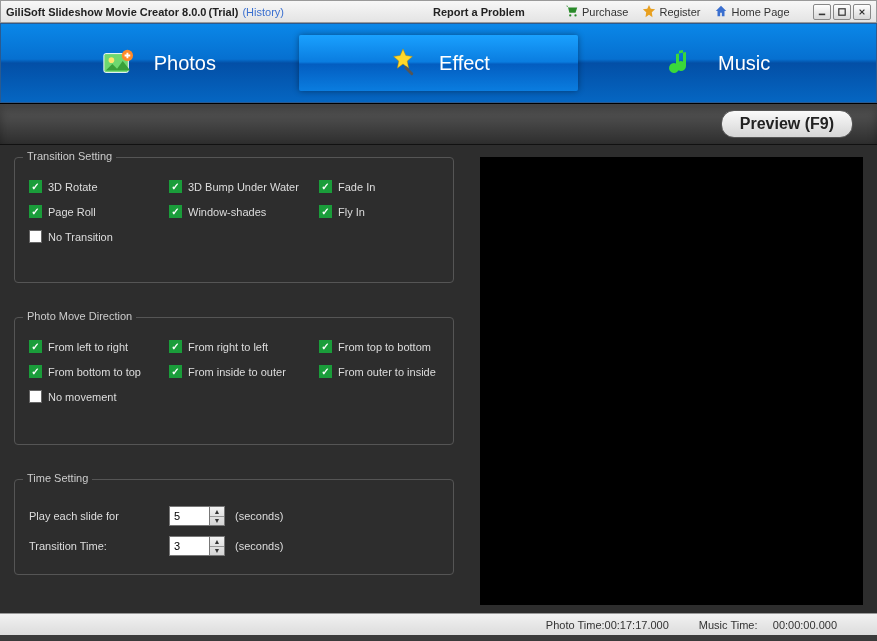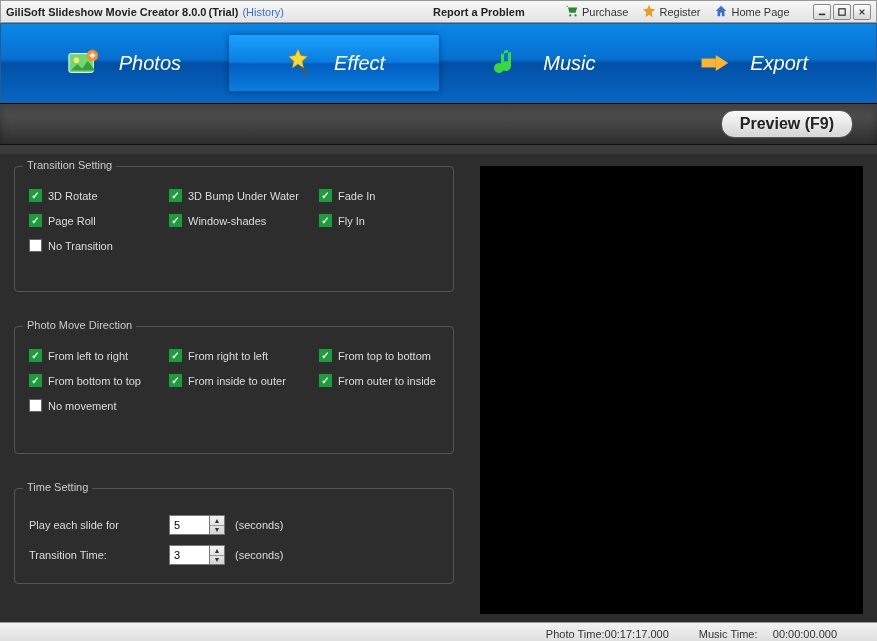--- a/index.html
+++ b/index.html
@@ -12,30 +12,30 @@
 .titlebar .title-history { color:#3a6fcf; margin-left:4px; cursor:pointer; }
 .titlebar .report { position:absolute; left:432px; font-weight:bold; color:#222; cursor:pointer; }
 .tb-links { position:absolute; left:564px; display:flex; gap:14px; align-items:center; }
 .tb-link { display:flex; align-items:center; gap:3px; color:#333; cursor:pointer; font-size:11px; }
 .winbtns { position:absolute; right:5px; display:flex; gap:2px; }
 .winbtn { width:18px; height:16px; background:linear-gradient(#fefefe,#d8d8d8); border:1px solid #888; border-radius:2px; display:flex; align-items:center; justify-content:center; cursor:pointer; color:#333; }
 .winbtn svg { width:8px; height:8px; }
 
 
 .navbar { height:80px; background:linear-gradient(#0a87e8 0%,#0670d0 45%,#034fa6 50%,#0566c2 100%); border:1px solid #2b5a8f; display:flex; align-items:center; padding:0 18px; }
-.tab { flex:1; height:56px; display:flex; align-items:center; justify-content:center; gap:20px; color:#fff; font-size:20px; cursor:pointer; border-radius:2px;font-style:italic; }
+.tab { flex:1; height:56px; display:flex; align-items:center; justify-content:center; gap:20px; color:#fff; font-size:20px; cursor:pointer; border-radius:2px; }
 .tab.active { background:linear-gradient(#1aa1ff 0%,#0a7de0 48%,#035dc0 52%,#0a7de0 100%); box-shadow:0 0 6px rgba(0,0,0,.4); }
 .tab .icon { width:32px; height:32px; display:flex; align-items:center; justify-content:center; }
 
 
 .prevwrap { height:42px; background:linear-gradient(#5a5a5a,#2e2e2e); border-top:1px solid #000; display:flex; align-items:center; justify-content:flex-end; padding-right:24px; border-bottom:1px solid #111; box-shadow:inset 0 6px 10px rgba(0,0,0,.3); }
 .prevbtn { background:linear-gradient(#fafafa,#d5d5d5); border:1px solid #555; border-radius:13px; padding:4px 18px; font-size:16px; font-weight:bold; color:#222; cursor:pointer; }
 
 
-.main { display:flex; height:468px; background:#2d2d2d; padding:12px 14px 8px 14px; gap:26px;margin-top:9px; }
+.main { display:flex; height:468px; background:#2d2d2d; padding:12px 14px 8px 14px; gap:26px; }
 .left { width:440px; display:flex; flex-direction:column; gap:10px; }
 .right { flex:1; background:#000; border:1px solid #000; }
 
 
 .group { border:1px solid #555; border-radius:4px; padding:16px 14px 14px 14px; position:relative; color:#ddd; font-size:11px; }
 .group-title { position:absolute; top:-8px; left:8px; background:#2d2d2d; padding:0 4px; color:#ccc; }
 .checkgrid { display:grid; grid-template-columns:140px 150px 130px; row-gap:12px; column-gap:0; margin-top:6px; }
 .chk { display:flex; align-items:center; gap:6px; white-space:nowrap; }
 .chkbox { width:13px; height:13px; background:#fff; border:1px solid #666; display:flex; align-items:center; justify-content:center; cursor:pointer; }
 .chkbox.checked { background:#1a9d3a; border-color:#1a9d3a; }
@@ -131,29 +131,20 @@
     <span>Effect</span>
   </div>
   <div class="tab">
     <span class="icon">
       <svg width="30" height="34" viewBox="0 0 30 34">
           <path d="M12 4v18a5 5 0 11-3-4.5V8l10-2v14a5 5 0 11-3-4.5V4l-4 .8z" fill="#3ad83a"></path>
         </svg>
     </span>
     <span>Music</span>
   </div>
-  <div class="tab">
-    <span class="icon">
-      <svg width="36" height="26" viewBox="0 0 36 26">
-          <path d="M4 8h16v10H4z" fill="#ffb52a"></path>
-          <path d="M20 4v18l14-9z" fill="#ffb52a"></path>
-        </svg>
-    </span>
-    <span>Export</span>
-  </div>
 </div>
 
 <div class="prevwrap">
   <button class="prevbtn">Preview (F9)</button>
 </div>
 
 <div class="main">
   <div class="left">
 
     <div class="group transition">

